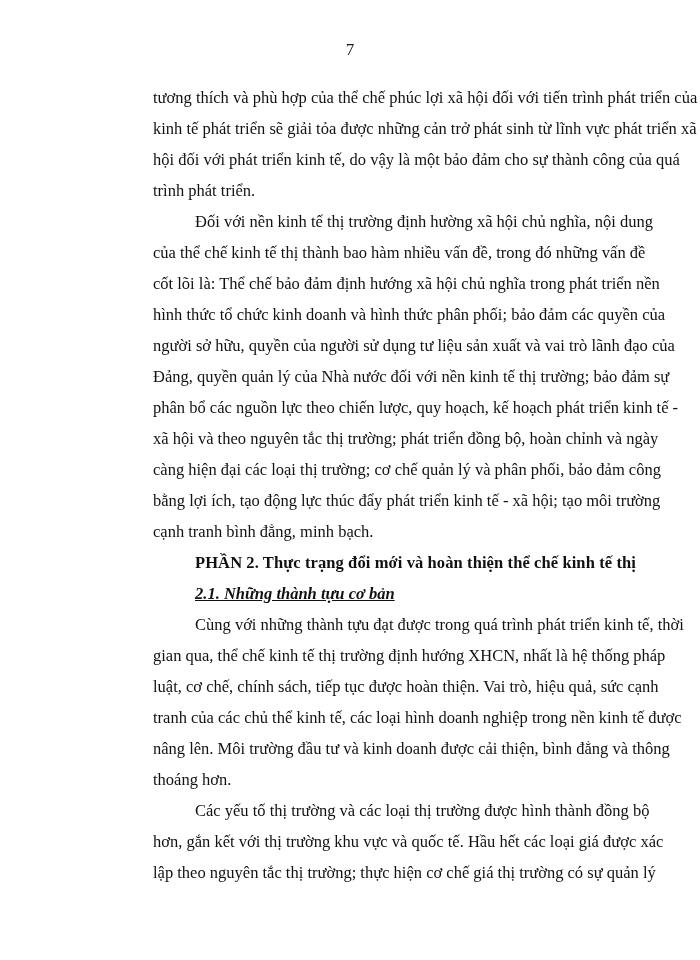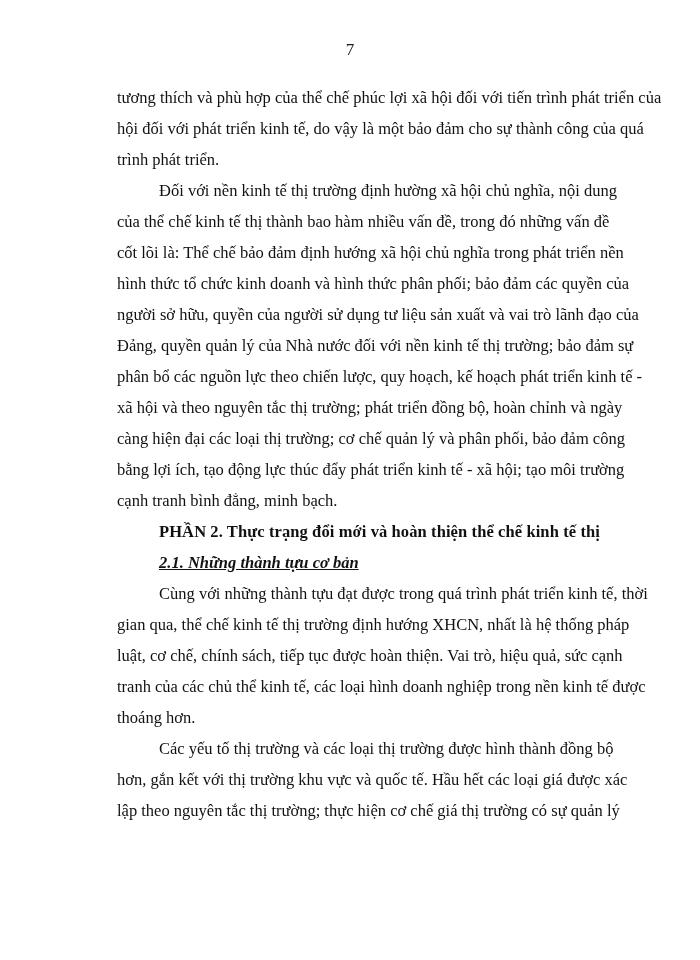--- a/index.html
+++ b/index.html
@@ -12,37 +12,38 @@
     .page-number {
       position: absolute; top: 40px; left: 0; width: 700px;
       text-align: center; font-size: 17px; color: #1a1a1a;
     }
     .body-text {
       position: absolute; left: 117px; top: 82px; width: 476px;
     }
     .line {
       display: block; height: 31px; line-height: 31px;
       font-size: 16.5px; white-space: nowrap;
-      text-align: justify; text-align-last: justify;
+      text-align: justify; text-align-last: justify; margin-left: 36px;
     }
     .line.last { text-align-last: left; }
     .line.indent { padding-left: 42px; }
     .line.bold { font-weight: bold; letter-spacing: 0.1px; }
     .line.bolditalic { font-weight: bold; font-style: italic; text-align-last: left; text-decoration: underline; }
   </style>
 </head>
 <body>
 
 <div class="page">
   <div class="page-number">7</div>
 
   <div class="body-text">
 
     <div>
       <span class="line">tương thích và phù hợp của thể chế phúc lợi xã hội đối với tiến trình phát triển của</span>
+      <span class="line">kinh tế phát triển sẽ giải tỏa được những cản trở phát sinh từ lĩnh vực phát triển xã</span>
       <span class="line">hội đối với phát triển kinh tế, do vậy là một bảo đảm cho sự thành công của quá</span>
       <span class="line last">trình phát triển.</span>
     </div>
 
     <div>
       <span class="line indent">Đối với nền kinh tế thị trường định hường xã hội chủ nghĩa, nội dung</span>
       <span class="line">của thể chế kinh tế thị thành bao hàm nhiều vấn đề, trong đó những vấn đề</span>
       <span class="line">cốt lõi là: Thể chế bảo đảm định hướng xã hội chủ nghĩa trong phát triển nền</span>
       <span class="line">hình thức tổ chức kinh doanh và hình thức phân phối; bảo đảm các quyền của</span>
       <span class="line">người sở hữu, quyền của người sử dụng tư liệu sản xuất và vai trò lãnh đạo của</span>
@@ -60,20 +61,21 @@
 
     <div>
       <span class="line indent bolditalic">2.1. Những thành tựu cơ bản</span>
     </div>
 
     <div>
       <span class="line indent">Cùng với những thành tựu đạt được trong quá trình phát triển kinh tế, thời</span>
       <span class="line">gian qua, thể chế kinh tế thị trường định hướng XHCN, nhất là hệ thống pháp</span>
       <span class="line">luật, cơ chế, chính sách, tiếp tục được hoàn thiện. Vai trò, hiệu quả, sức cạnh</span>
       <span class="line">tranh của các chủ thể kinh tế, các loại hình doanh nghiệp trong nền kinh tế được</span>
+      <span class="line">nâng lên. Môi trường đầu tư và kinh doanh được cải thiện, bình đẳng và thông</span>
       <span class="line last">thoáng hơn.</span>
     </div>
 
     <div>
       <span class="line indent">Các yếu tố thị trường và các loại thị trường được hình thành đồng bộ</span>
       <span class="line">hơn, gắn kết với thị trường khu vực và quốc tế. Hầu hết các loại giá được xác</span>
       <span class="line">lập theo nguyên tắc thị trường; thực hiện cơ chế giá thị trường có sự quản lý</span>
 
     </div>
   </div>

